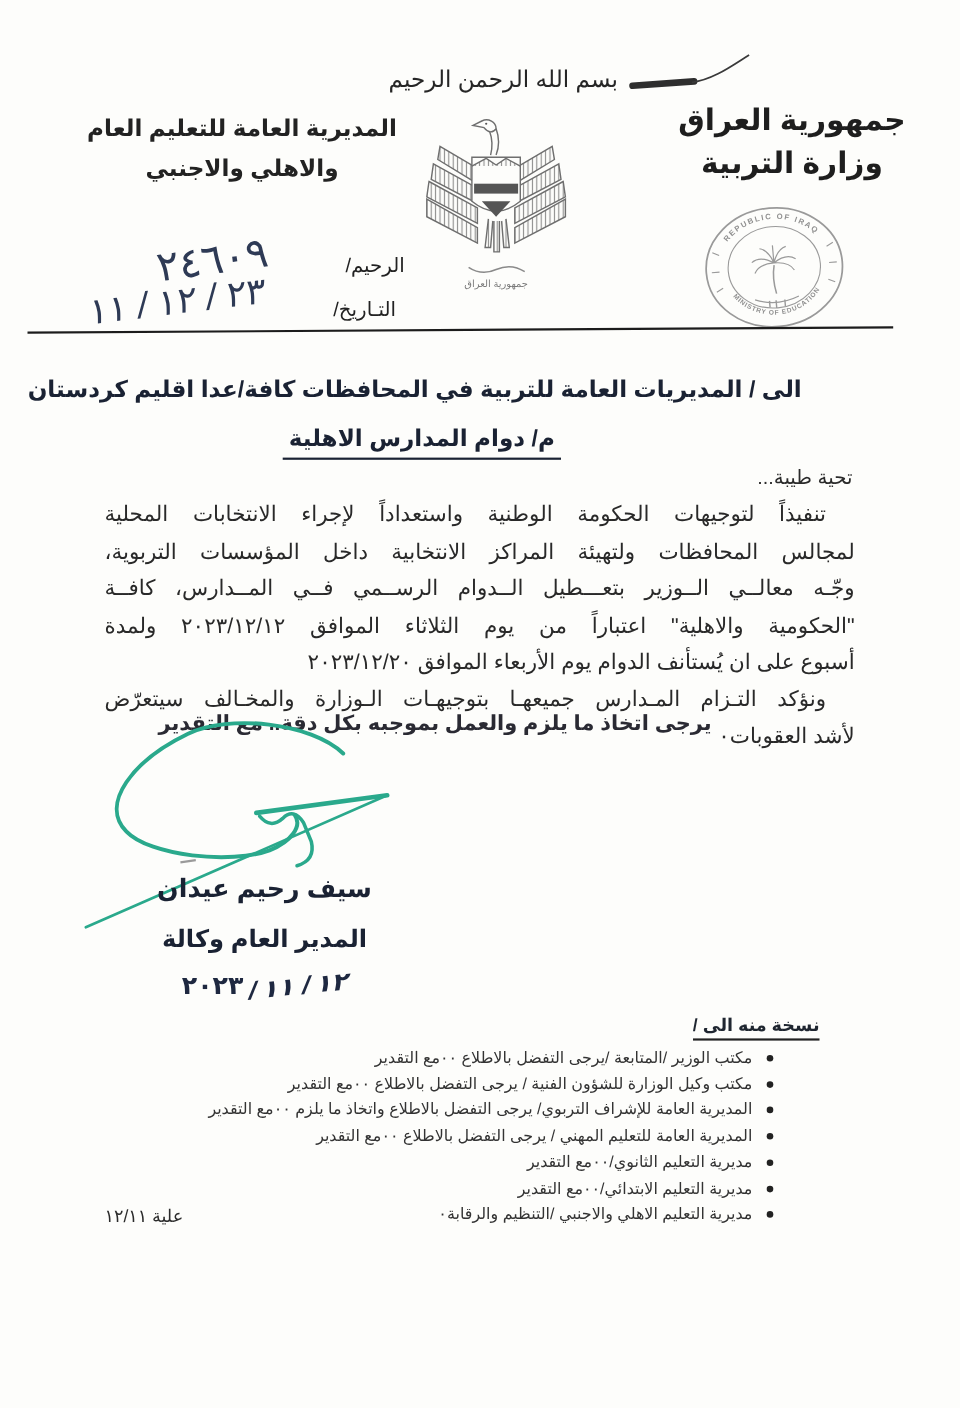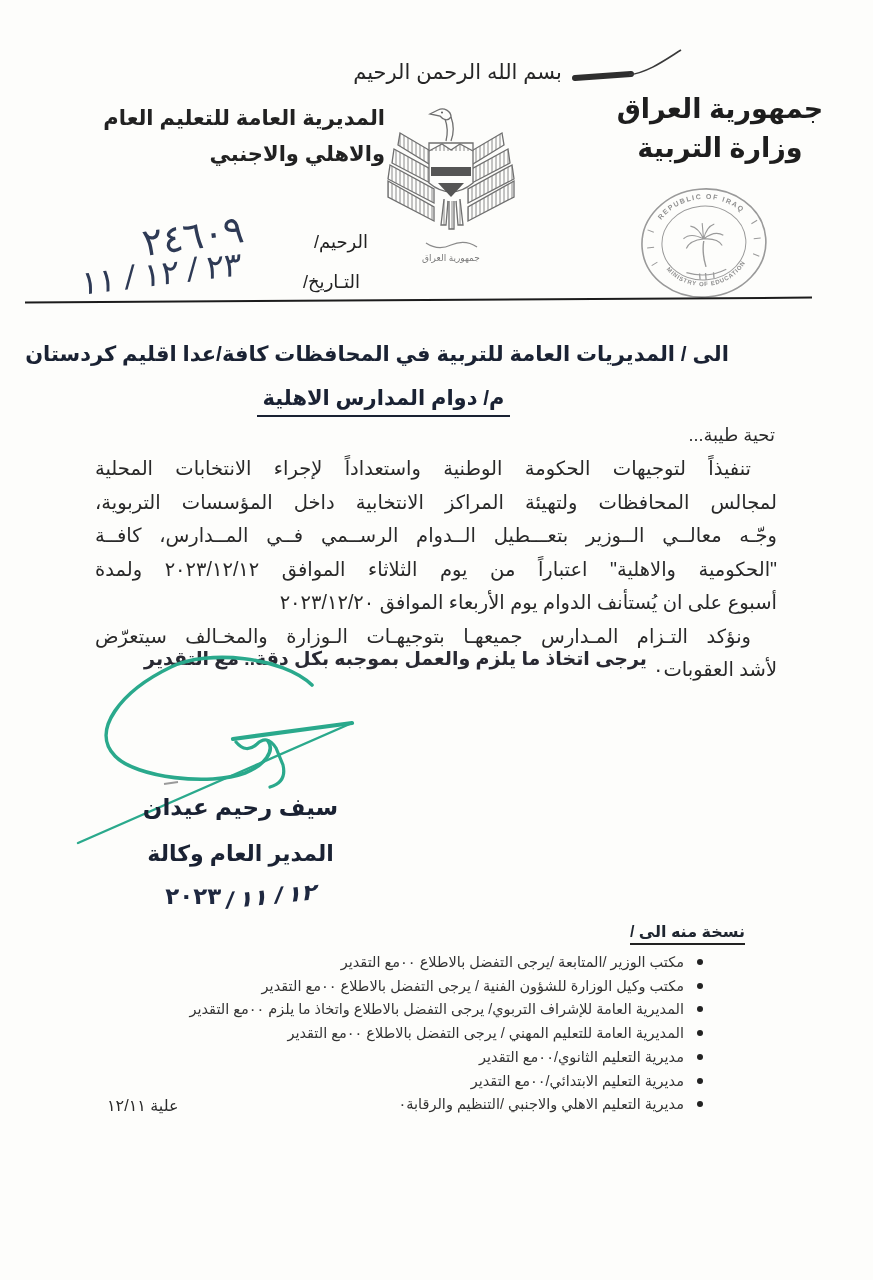--- a/index.html
+++ b/index.html
@@ -9,21 +9,21 @@
     background:#fdfdfb; overflow:hidden;
     font-family:"Liberation Sans","DejaVu Sans",sans-serif;
     color:#2a2a2a;
   }
   .abs { position:absolute; }
   
   .org-right { right:38px; top:90px; width:230px; text-align:center;
     font-size:27px; font-weight:600; color:#1e1e1e; line-height:39px; }
   .bismillah { left:335px; top:60px; width:245px; text-align:center;
     font-size:21px; color:#262626; }
-  .org-left { left:55px; top:100px; width:330px; 
+  .org-left { left:55px; top:100px; width:330px; text-align:center;
     font-size:21px; font-weight:600; color:#222; line-height:36px; }
   .org-left .dept { font-size:14.5px; font-weight:700; margin-top:5px; line-height:20px; }
   
   .num-label  { left:314px; top:231px; width:70px; font-size:18px; color:#222; text-align:left; }
   .date-label { left:303px; top:271px; width:81px; font-size:18px; color:#222; text-align:left; }
   .hand { color:#2e3a55; direction:ltr; }
   .hand-number { left:88px;  top:214px; width:210px; text-align:center;
     font-size:38px; letter-spacing:5px; transform:rotate(-8deg); }
   .hand-date { left:26px; top:254px; width:270px; text-align:center;
     font-size:33px; letter-spacing:2px; transform:rotate(-7deg) skewX(-8deg); }
@@ -52,21 +52,21 @@
   .sig-date .slnt { display:inline-block; transform:skewX(-18deg) rotate(-6deg);
     font-weight:600; letter-spacing:2px; }
   
   .cc-heading { right:128px; top:922px; font-size:16px; font-weight:700; color:#1f2630;
     border-bottom:2px solid #222; padding-bottom:2px; direction:rtl; }
   .cc-list { right:170px; top:951px; direction:rtl; }
   .cc-item { display:flex; align-items:flex-start; gap:13px;
     font-size:14.5px; color:#333; line-height:23.7px; }
   .cc-bullet { width:6px; height:6px; background:#222; border-radius:50%;
     flex:0 0 6px; margin-top:8px; }
-  .footer-note { left:95px; top:1096px; font-size:16px; color:#2b2b2b; direction:rtl;margin-left:12px; }
+  .footer-note { left:95px; top:1096px; font-size:16px; color:#2b2b2b; direction:rtl; }
 </style>
 </head>
 <body>
 
 <div class="page">
 
   <div class="abs org-right" dir="rtl">
     <div>جمهورية العراق</div>
     <div>وزارة التربية</div>
   </div>

